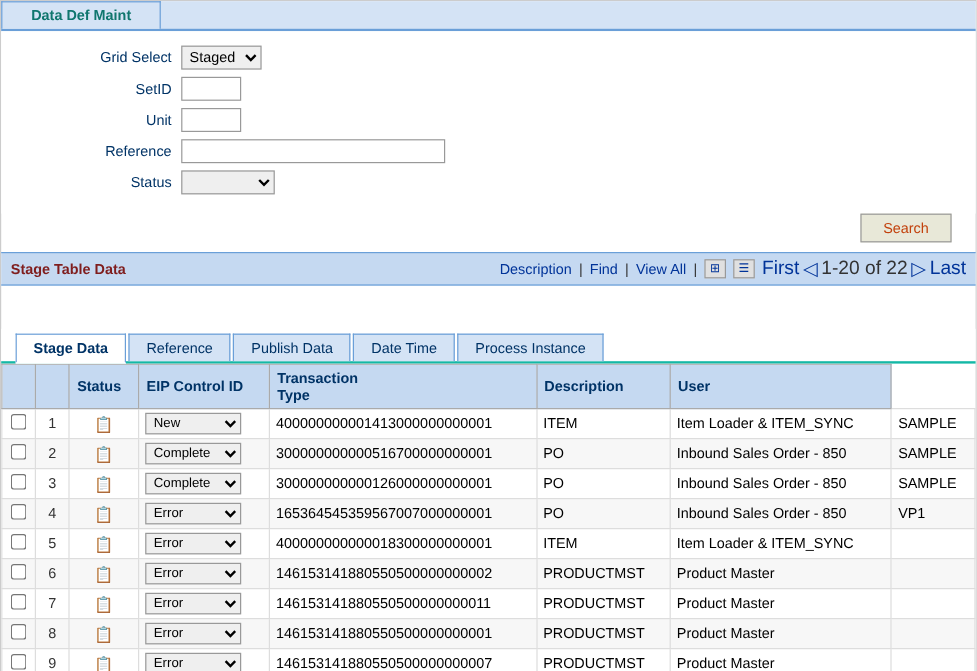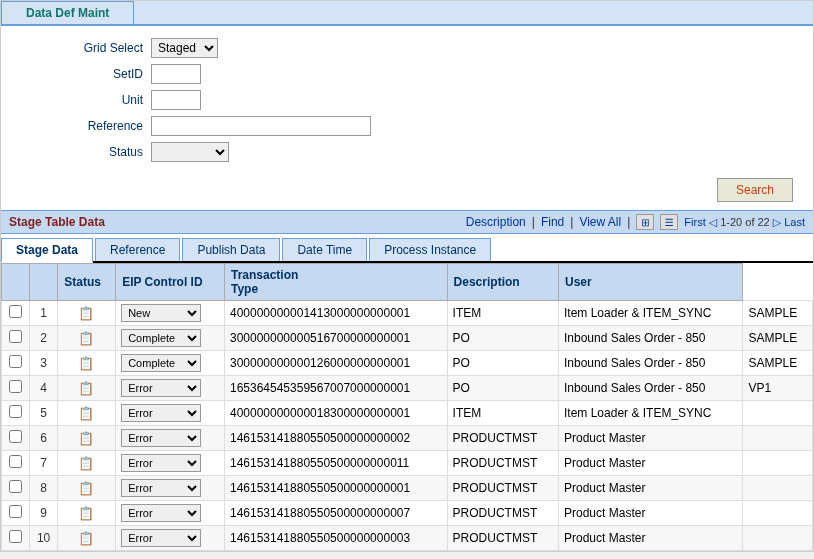--- a/index.html
+++ b/index.html
@@ -26,25 +26,25 @@
     .search-btn-row { display: flex; justify-content: flex-end; padding-right: 20px; margin-bottom: 8px; }
     .search-btn { background: #e8e8d8; border: 1px solid #999; padding: 4px 18px; font-size: 12px; cursor: pointer; color: #c2410c; }
 
     
     .stage-header { background: #c5d9f1; border-top: 1px solid #6a9fd8; border-bottom: 1px solid #6a9fd8; display: flex; align-items: center; justify-content: space-between; padding: 3px 8px; }
     .stage-header-title { font-weight: bold; color: #7f1d1d; font-size: 12px; }
     .stage-header-controls { display: flex; align-items: center; gap: 6px; font-size: 12px; color: #003399; }
     .stage-header-controls span { cursor: pointer; }
     .stage-header-controls .sep { color: #333; cursor: default; }
     .icon-btn { width: 18px; height: 16px; border: 1px solid #999; background: #e0e0e0; display: inline-flex; align-items: center; justify-content: center; cursor: pointer; font-size: 10px; }
-    .pagination { color: #333; font-size: 11px; display: flex; align-items: center; gap: 3px; }
+    .pagination { color: #333; font-size: 16px; display: flex; align-items: center; gap: 3px; }
     .pagination .nav-link { color: #003399; cursor: pointer; }
 
     
-    .sub-tabs { display: flex; border-bottom: 2px solid #000000; background: #fff; padding-top: 4px; padding-left: 0; }
+    .sub-tabs { display: flex; border-bottom: 2px solid #14b8a6; background: #fff; padding-top: 4px; padding-left: 12px; margin-top: 36px; }
     .sub-tab { padding: 4px 14px; border: 1px solid #6a9fd8; border-bottom: none; font-size: 12px; cursor: pointer; background: #d4e3f5; color: #003366; margin-right: 2px; }
     .sub-tab.active { background: #fff; font-weight: bold; border-bottom: 2px solid #fff; margin-bottom: -2px; }
 
     
     .data-table { width: 100%; border-collapse: collapse; font-size: 12px; }
     .data-table thead tr { background: #c5d9f1; }
     .data-table thead th { border: 1px solid #aaa; padding: 4px 6px; text-align: left; color: #003366; font-weight: bold; white-space: nowrap; }
     .data-table tbody tr { border-bottom: 1px solid #ddd; }
     .data-table tbody tr:nth-child(even) { background: #f7f7f7; }
     .data-table tbody td { border: 1px solid #ddd; padding: 3px 5px; vertical-align: middle; white-space: nowrap; }

